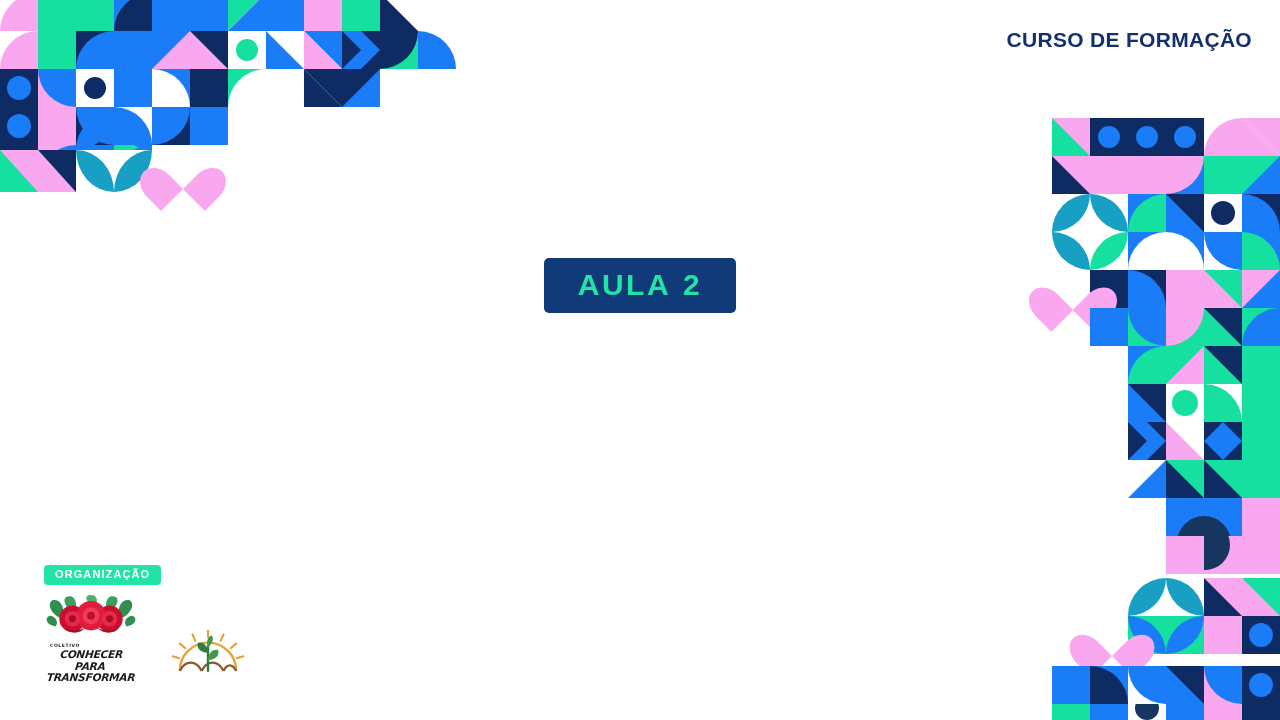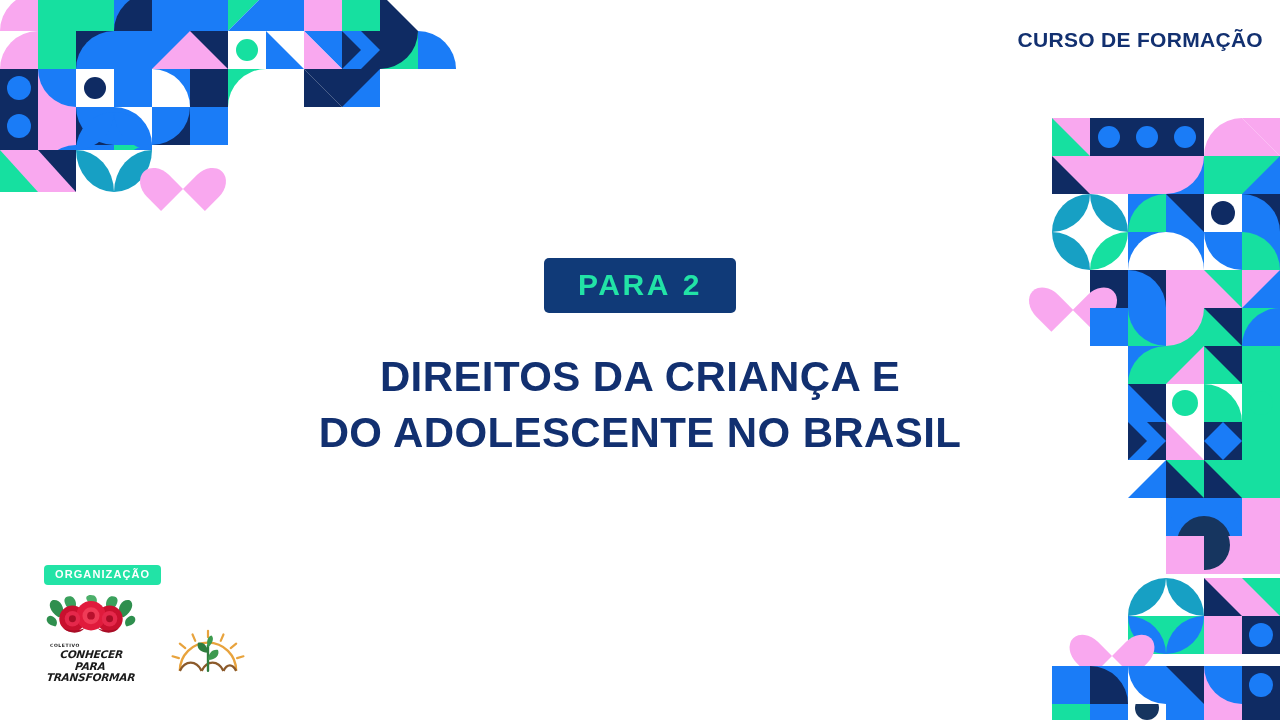--- a/index.html
+++ b/index.html
@@ -38,21 +38,21 @@
   .petal2{width:100%;height:100%;left:0;top:0;border-radius:0 100% 0 100%;}
   
   .heart{position:absolute;}
   .heart::before,.heart::after{content:"";position:absolute;width:50%;height:80%;
      border-radius:50% 50% 0 0;top:0;}
   .heart::before{left:0;transform:rotate(-45deg);transform-origin:100% 100%;}
   .heart::after{left:50%;transform:rotate(45deg);transform-origin:0 100%;}
 
   
   .eyebrow{
-    position:absolute;right:17px;top:28px;text-align:right;
+    position:absolute;right:28px;top:28px;text-align:right;
     color:#123070;font-weight:bold;font-size:21px;line-height:1.14;
     letter-spacing:.3px;text-transform:uppercase;z-index:6;
   }
   .eyebrow div{white-space:nowrap;}
 
   
   .center{
     position:absolute;left:0;right:0;top:258px;text-align:center;z-index:6;
   }
   .aula-badge{
@@ -587,25 +587,21 @@
         <i class="sq" style="background:#0f2b63;"></i>
       </div>
   </div>
 
   <div class="eyebrow">
     <div>CURSO DE FORMAÇÃO</div>
   </div>
 
   <div class="center">
     <div class="aula-badge">
-      <span>PARA</span><span class="num">2</span>
-    </div>
-    <div class="title">
-      <div>DIREITOS DA CRIANÇA E</div>
-      <div>DO ADOLESCENTE NO BRASIL</div>
+      <span>AULA</span><span class="num">2</span>
     </div>
   </div>
 
   <div class="org">
     <div class="org-tag">ORGANIZAÇÃO</div>
     <div class="logos">
 
       <div class="logo logo-roses">
         <svg viewBox="0 0 120 62" width="94" height="48">
 

